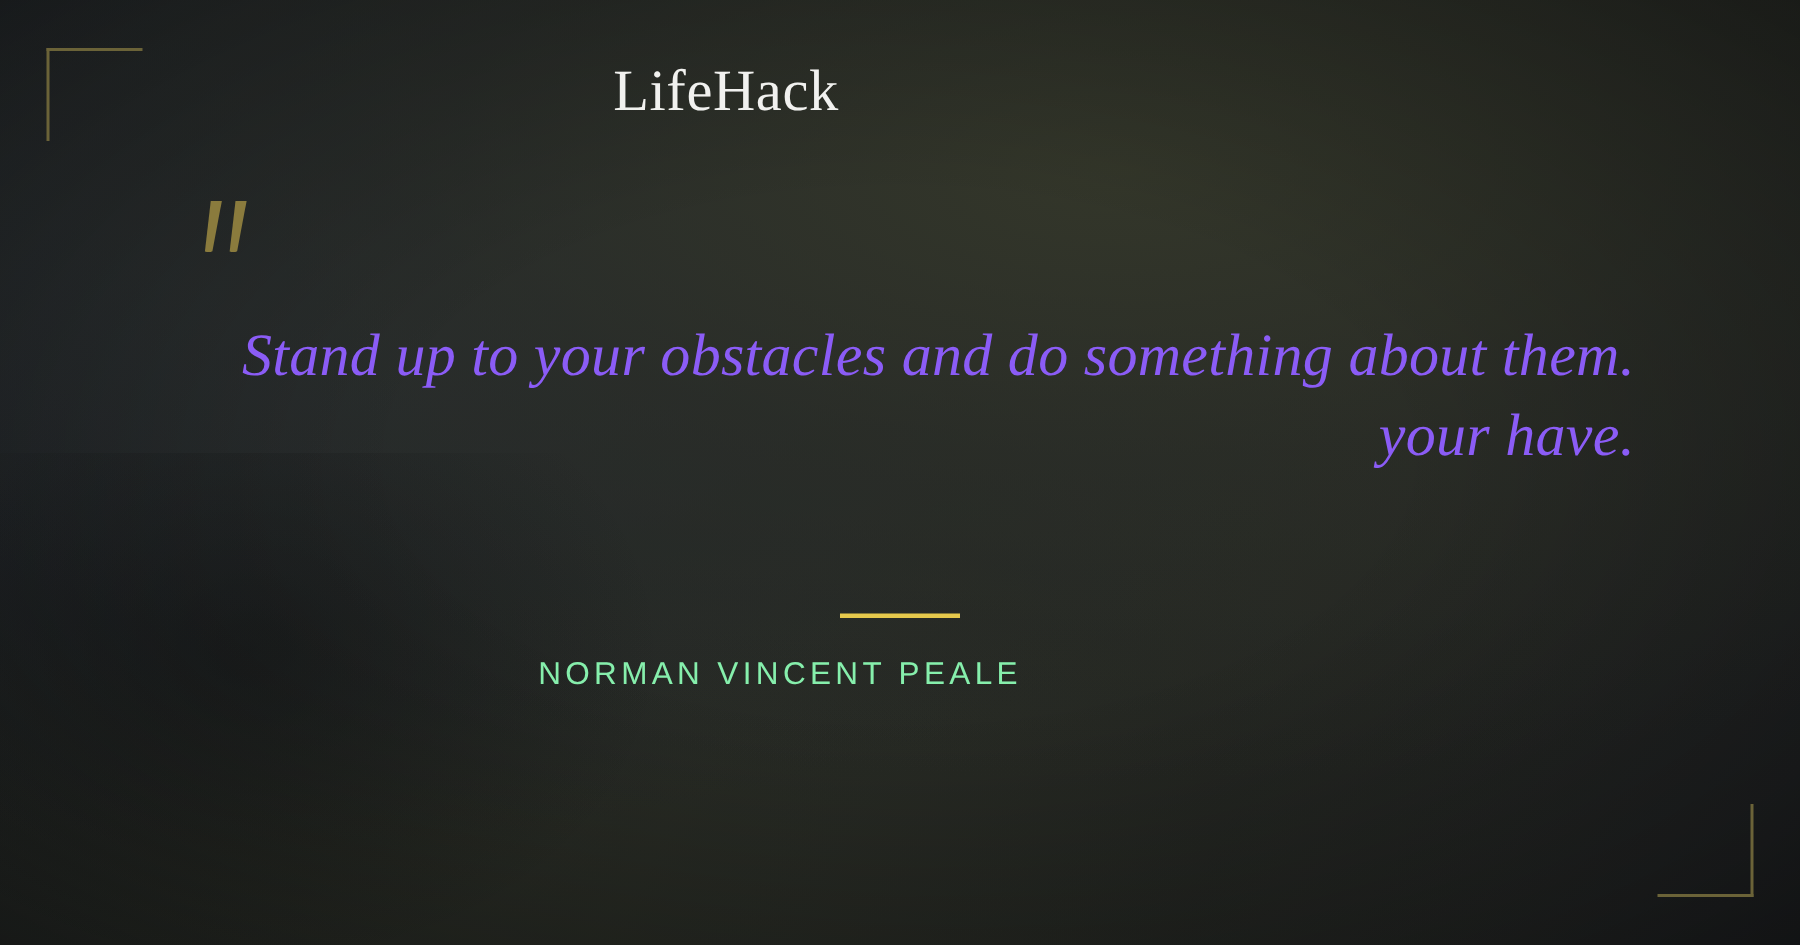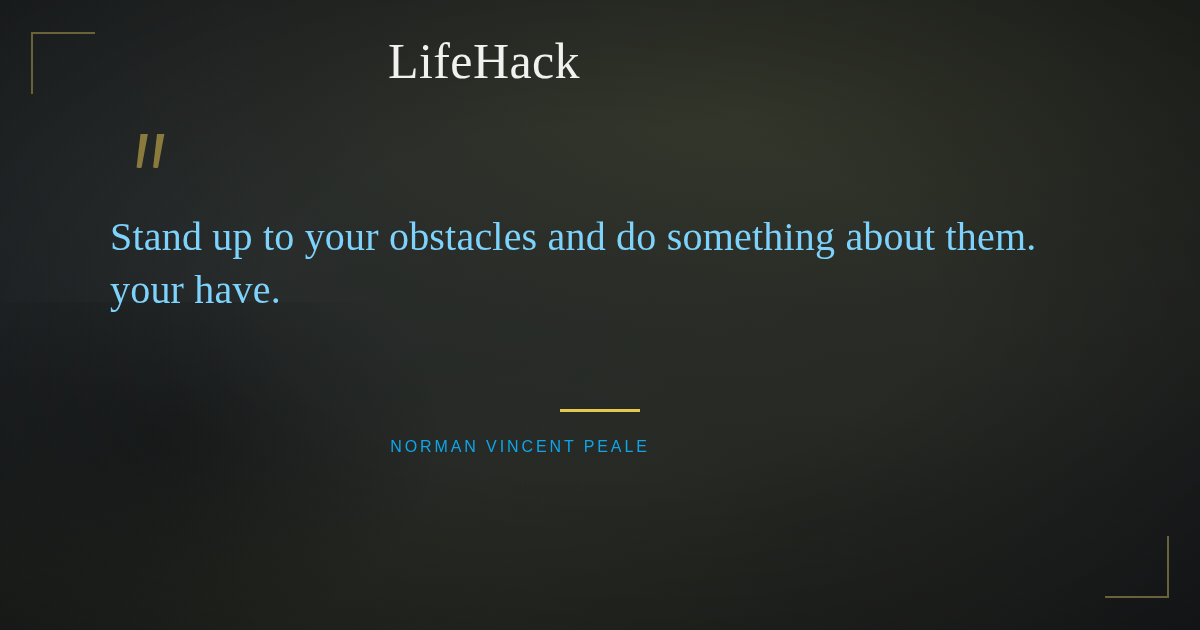--- a/index.html
+++ b/index.html
@@ -61,21 +61,21 @@
   #corner-br .v { right: 0; top: 0; width: 2px; height: 62px; }
 
   
   #logo {
     position: absolute;
     top: 39px;
     left: 0;
     width: 968px;
     text-align: center;
     font-family: "Liberation Serif", serif;
-    font-size: 50px;
+    font-size: 39px;
     line-height: 44px;
     letter-spacing: 0.4px;
     color: #f1f1ef;
     white-space: nowrap;
   }
 
   
   #quote-glyph {
     position: absolute;
     left: 126px;
@@ -85,25 +85,26 @@
   }
   #quote-glyph svg { display: block; }
 
   
   #quote-block {
     position: absolute;
     left: 50%;
     transform: translateX(-50%);
     top: 210px;
     width: 980px;
-    text-align: left;
+    text-align: right;
     font-family: "Liberation Serif", serif;
+    font-style: italic;
     font-size: 40px;
     line-height: 53px;
-    color: #7dd3fc;
+    color: #8b5cf6;
     letter-spacing: 0.2px;
   }
   #quote-block .qline { display: block; white-space: nowrap; }
 
   
   #divider {
     position: absolute;
     left: 560px;
     top: 409px;
     width: 80px;
@@ -112,24 +113,24 @@
   }
 
   
   #attribution {
     position: absolute;
     left: 0;
     top: 438px;
     width: 1040px;
     text-align: center;
     font-family: "Liberation Sans", sans-serif;
-    font-size: 16px;
+    font-size: 21px;
     font-weight: 500;
     letter-spacing: 2.9px;
-    color: #0ea5e9;
+    color: #86efac;
     text-transform: uppercase;
     white-space: nowrap;
   }
 </style>
 </head>
 <body>
 
 <div id="card">
 
   <div id="bg-base"></div>

